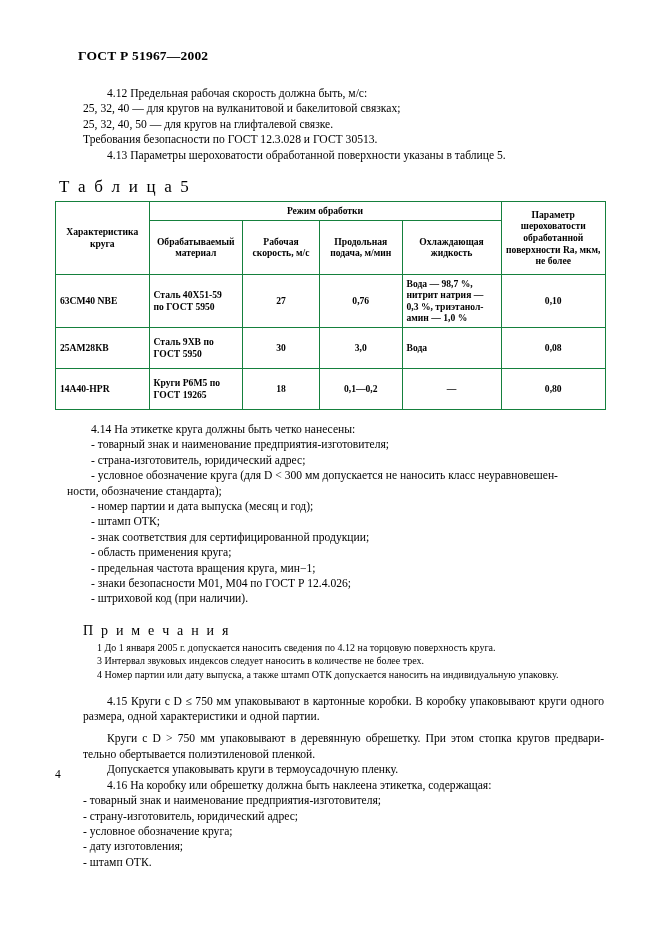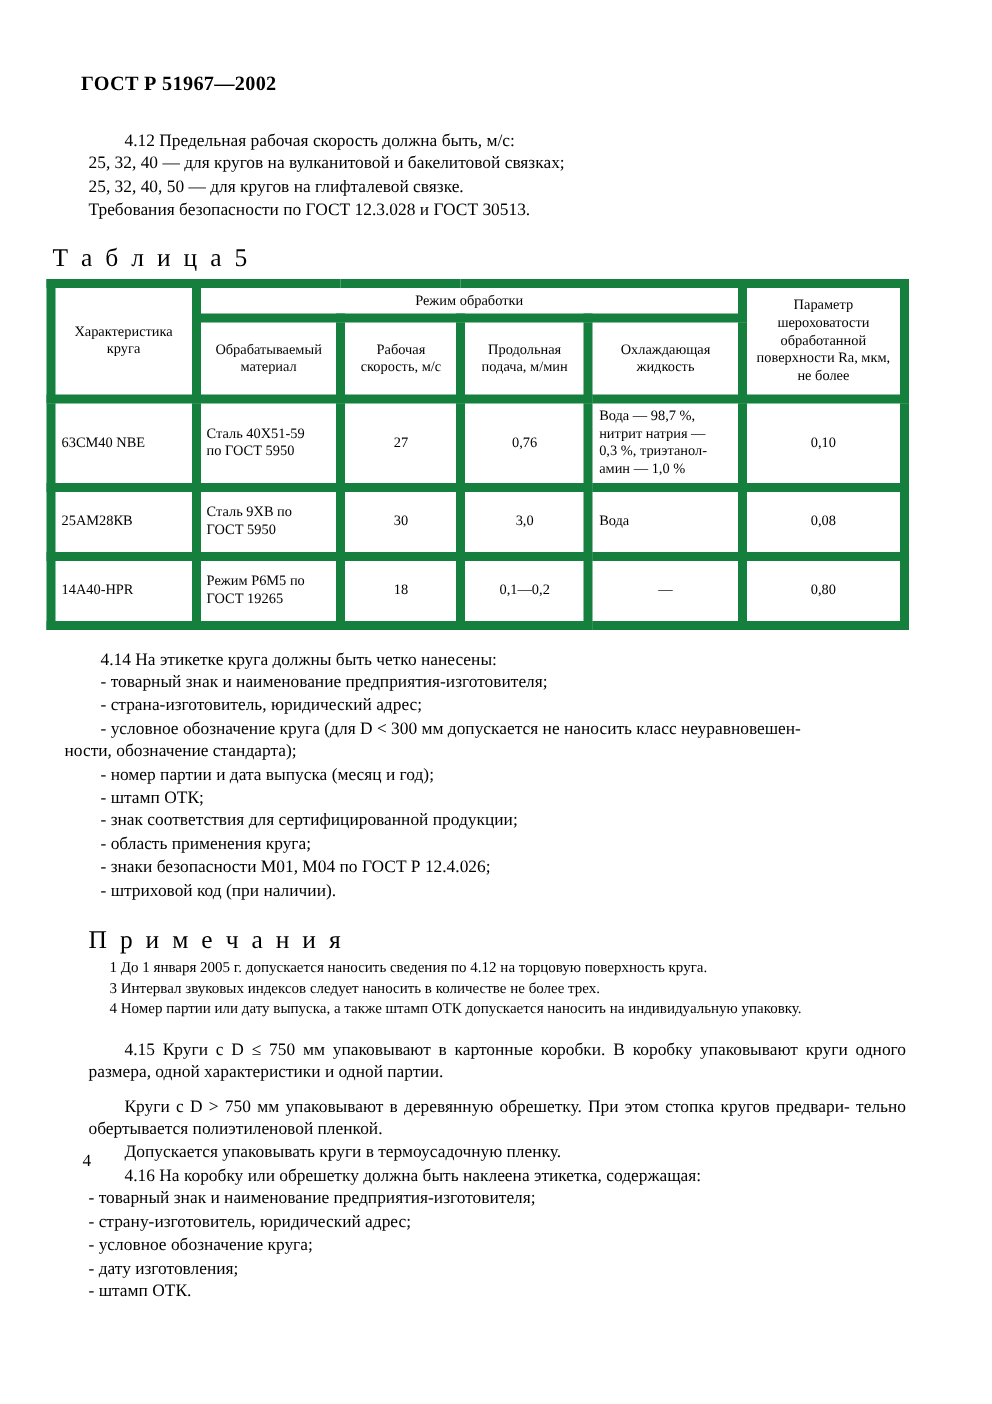--- a/index.html
+++ b/index.html
@@ -13,21 +13,21 @@
     font-family: "Liberation Serif", serif;
     color: #000000;
     position: relative;
     overflow: hidden;
   }
   .page {
     position: relative;
     width: 661px;
     height: 828px;
     box-sizing: border-box;
-    padding: 48px 55px 0 31px;
+    padding: 48px 55px 0 55px;
   }
   .header-title {
     font-family: "Liberation Serif", serif;
     font-size: 13.5px;
     font-weight: bold;
     letter-spacing: 0.2px;
     margin-left: 23px;
     margin-bottom: 22px;
   }
   .body-text {
@@ -51,24 +51,24 @@
     margin: 14px 0 4px 4px;
   }
   table.spec {
     border-collapse: collapse;
     width: 100%;
     font-size: 9.6px;
     line-height: 11.6px;
     table-layout: fixed;
   }
   table.spec td, table.spec th {
-    border: 6px solid #15803d;
+    border: 1px solid #15803d;
     padding: 3px 4px;
     vertical-align: middle;
-    font-weight: normal;
+    font-weight: bold;
   }
   .th-center {
     text-align: center;
     vertical-align: middle;
   }
   .cell-center {
     text-align: center;
   }
   .cell-left {
     text-align: left;
@@ -79,21 +79,21 @@
   .row-cells td {
     height: 34px;
   }
   .list-block {
     margin-left: 12px;
   }
   .list-block .li {
     text-indent: 24px;
   }
   .notes-title {
-    font-size: 17px;
+    font-size: 14px;
     letter-spacing: 2.2px;
     margin: 16px 0 2px 28px;
   }
   .notes {
     font-size: 10px;
     line-height: 13.6px;
     margin-left: 28px;
     margin-right: 2px;
     text-align: justify;
   }
@@ -114,20 +114,21 @@
 
 <div class="page">
 
   <div class="header-title">ГОСТ Р 51967—2002</div>
 
   <div class="body-text block">
     <p class="para indent">4.12  Предельная рабочая скорость должна быть, м/с:</p>
     <p class="para">25, 32, 40 — для кругов на вулканитовой и бакелитовой связках;</p>
     <p class="para">25, 32, 40, 50 — для кругов на глифталевой связке.</p>
     <p class="para">Требования безопасности по ГОСТ 12.3.028 и ГОСТ 30513.</p>
+    <p class="para indent">4.13  Параметры шероховатости обработанной поверхности указаны в таблице 5.</p>
   </div>
 
   <div class="tbl-caption">Т а б л и ц а  5</div>
 
   <table class="spec">
     <colgroup>
       <col style="width:17%">
       <col style="width:17%">
       <col style="width:14%">
       <col style="width:15%">
@@ -172,21 +173,21 @@
         </td>
         <td class="cell-center">30</td>
         <td class="cell-center">3,0</td>
         <td class="cell-left">Вода</td>
         <td class="cell-center">0,08</td>
       </tr>
 
       <tr class="row-cells">
         <td class="cell-left">14А40-HPR</td>
         <td class="cell-left">
-          <span>Режим   Р6М5    по</span><br>
+          <span>Круги   Р6М5    по</span><br>
           <span>ГОСТ 19265</span>
         </td>
         <td class="cell-center">18</td>
         <td class="cell-center">0,1—0,2</td>
         <td class="cell-center">—</td>
         <td class="cell-center">0,80</td>
       </tr>
     </tbody>
   </table>
 
@@ -195,20 +196,21 @@
   <div class="body-text list-block">
     <p class="para indent">4.14  На этикетке круга должны быть четко нанесены:</p>
     <p class="para li">- товарный знак и наименование предприятия-изготовителя;</p>
     <p class="para li">- страна-изготовитель, юридический адрес;</p>
     <p class="para li">- условное обозначение круга (для D &lt; 300 мм допускается не наносить класс неуравновешен-</p>
     <p class="para">ности, обозначение стандарта);</p>
     <p class="para li">- номер партии и дата выпуска (месяц и год);</p>
     <p class="para li">- штамп ОТК;</p>
     <p class="para li">- знак соответствия для сертифицированной продукции;</p>
     <p class="para li">- область применения круга;</p>
+    <p class="para li">- предельная частота вращения круга, мин−1;</p>
     <p class="para li">- знаки безопасности М01, М04 по ГОСТ Р 12.4.026;</p>
     <p class="para li">- штриховой код (при наличии).</p>
   </div>
 
   <div class="notes-title">П р и м е ч а н и я</div>
   <div class="notes">
     <p class="para n">1 До 1 января 2005 г. допускается наносить сведения по 4.12 на торцовую поверхность круга.</p>
     <p class="para n">3 Интервал звуковых индексов следует наносить в количестве не более трех.</p>
     <p class="para n">4 Номер партии или дату выпуска, а также штамп ОТК допускается наносить на индивидуальную упаковку.</p>
   </div>

